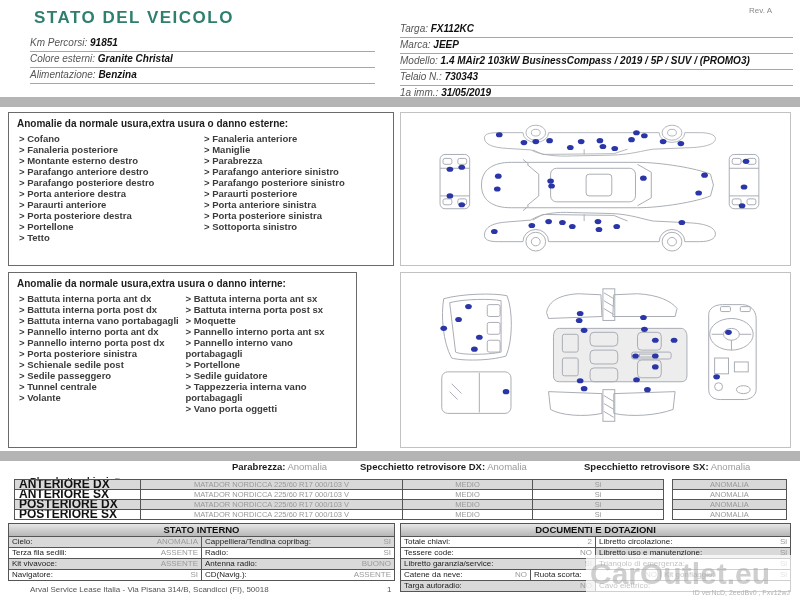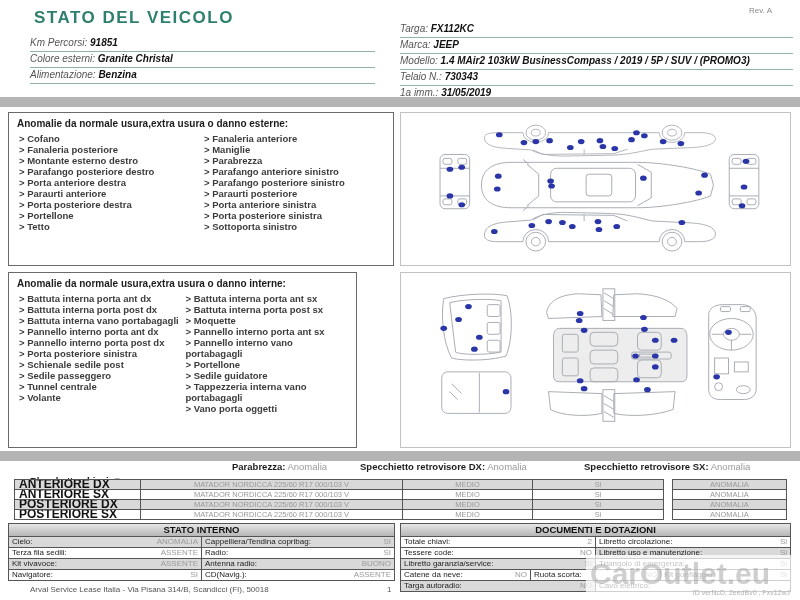--- a/index.html
+++ b/index.html
@@ -97,20 +97,21 @@
 
 <div class="band" id="band1"></div>
 
 <div class="box box-dark" id="box-ext-l">
   <div class="box-title">Anomalie da normale usura,extra usura o danno esterne:</div>
   <div class="anom-cols">
     <div class="anom-col" id="ext-col1">
         <div class="anom-item">&gt; Cofano</div>
         <div class="anom-item">&gt; Fanaleria posteriore</div>
         <div class="anom-item">&gt; Montante esterno destro</div>
+        <div class="anom-item">&gt; Parafango anteriore destro</div>
         <div class="anom-item">&gt; Parafango posteriore destro</div>
         <div class="anom-item">&gt; Porta anteriore destra</div>
         <div class="anom-item">&gt; Paraurti anteriore</div>
         <div class="anom-item">&gt; Porta posteriore destra</div>
         <div class="anom-item">&gt; Portellone</div>
         <div class="anom-item">&gt; Tetto</div>
       </div>
     <div class="anom-col" id="ext-col2">
         <div class="anom-item">&gt; Fanaleria anteriore</div>
         <div class="anom-item">&gt; Maniglie</div>

